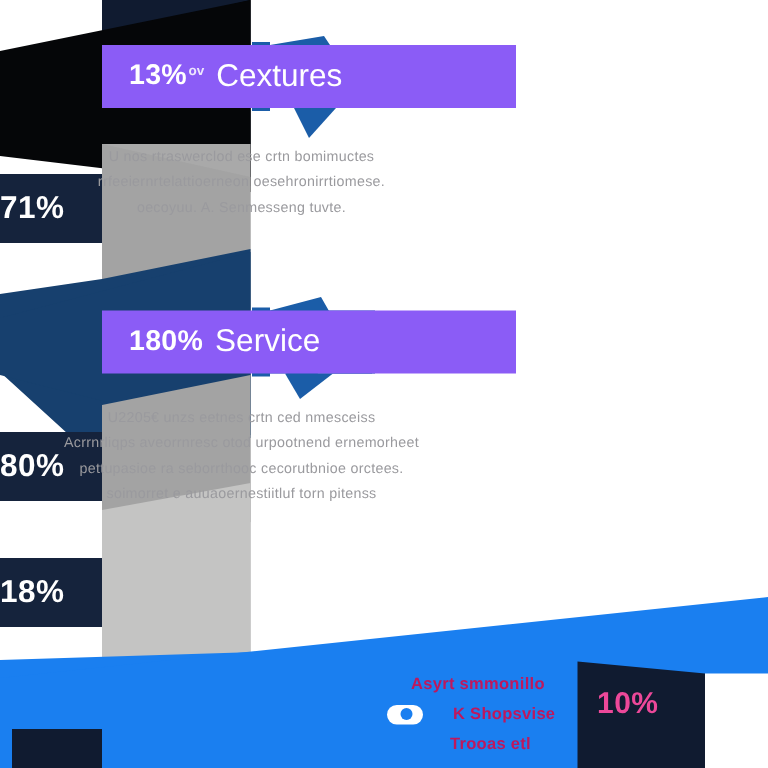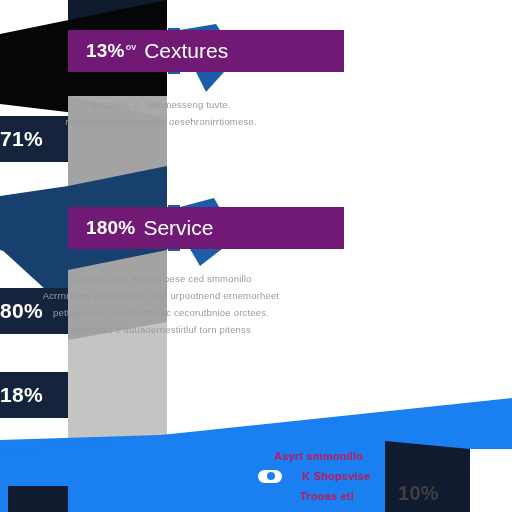--- a/index.html
+++ b/index.html
@@ -34,21 +34,21 @@
   .pct-chip.c1{top:116px;}
   .pct-chip.c2{top:288px;}
   .pct-chip.c3{top:372px;}
 
   
   .band{
     position:absolute;
     left:68px;
     width:276px;
     height:42px;
-    background:#701a75;
+    background:#8b5cf6;
     display:flex;
     align-items:center;
     padding-left:18px;
     box-sizing:border-box;
     color:#ffffff;
     overflow:hidden;
   }
   .band.b1{top:30px;}
   .band.b2{top:207px;}
   .band .big{
@@ -118,22 +118,22 @@
     position:absolute;
     left:9px;top:2.5px;
     width:8px;height:8px;
     border-radius:50%;
     background:#1a7ff0;
   }
 
   
   .ten-label{
     position:absolute;
-    left:398px;top:482px;
-    color:#404040;
+    left:398px;top:458px;
+    color:#ec4899;
     font-size:20px;
     font-weight:700;
     letter-spacing:.3px;
   }
 </style>
 </head>
 <body>
 
 <div id="canvas">
 
@@ -189,31 +189,32 @@
     <span>18%</span>
   </div>
 
   <div class="band b1">
     <span class="big">13%</span>
     <span class="sup">ov</span>
     <span class="small">Cextures</span>
   </div>
 
   <div class="para p1">
+    <div>U nos rtraswerclod ese crtn bomimuctes</div>
+    <div>rrfeeiernrtelattioerneon oesehronirrtiomese.</div>
     <div>oecoyuu. A. Senmesseng tuvte.</div>
-    <div>rrfeeiernrtelattioerneon oesehronirrtiomese.</div>
   </div>
 
   <div class="band b2">
     <span class="big">180%</span>
     <span class="small">Service</span>
   </div>
 
   <div class="para p2">
-    <div>U2205€ unzs eetnes oese ced smmonillo</div>
+    <div>U2205€ unzs eetnes crtn ced nmesceiss</div>
     <div>Acrrnrliqps aveorrnresc otod urpootnend ernemorheet</div>
     <div>pettupasioe ra seborrthooc cecorutbnioe orctees.</div>
     <div>soimorret e auuaoernestiitluf torn pitenss</div>
   </div>
 
   <div class="footer-text">
     <div class="l1">Asyrt smmonillo</div>
     <div class="l2">
       <span class="logo-mark"></span>
       <span>K Shopsvise</span>

